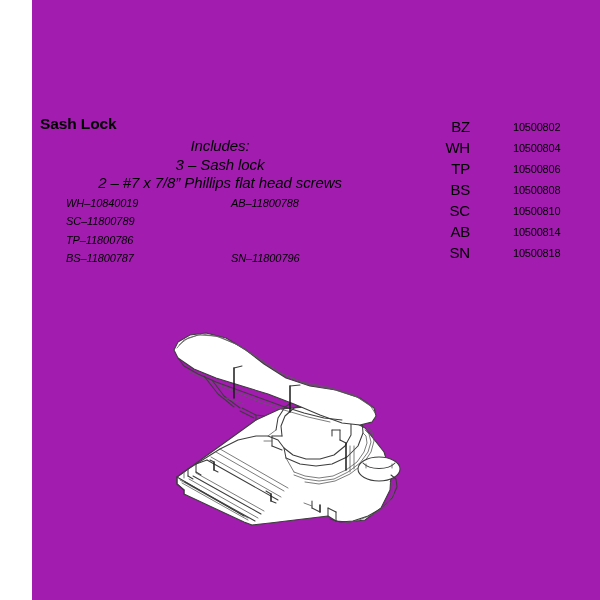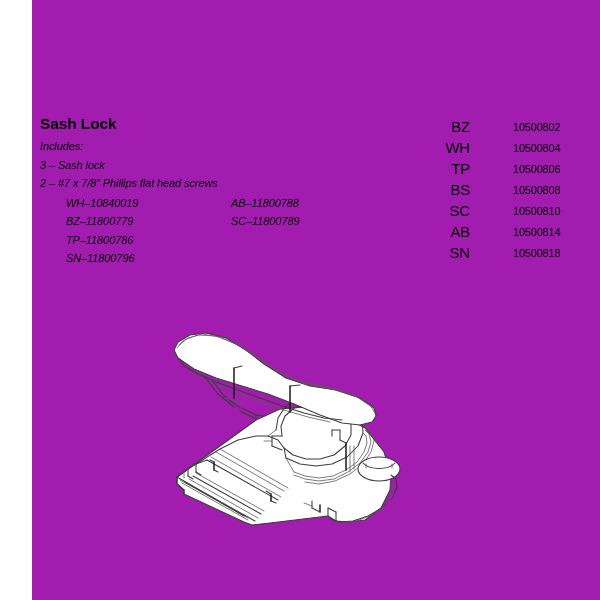--- a/index.html
+++ b/index.html
@@ -28,25 +28,26 @@
   }
   #product-title {
     font-size: 15.5px;
     font-weight: bold;
     line-height: 20px;
     letter-spacing: -0.1px;
     margin: 0 0 3px 0;
     white-space: nowrap;
   }
   .inc-line {
-    font-size: 11px;
+    font-size: 15px;
     font-style: italic;
     line-height: 18.5px;
     white-space: nowrap;
     letter-spacing: -0.1px;
+    text-align: center;
   }
   #partnum-grid {
     margin-top: 1px;
     padding-left: 26px;
   }
   .partnum-row {
     display: flex;
     line-height: 18.5px;
   }
   .partnum-cell {
@@ -144,29 +145,29 @@
     <div class="inc-line">2 – #7 x 7/8” Phillips flat head screws</div>
 
     <div id="partnum-grid">
 
       <div class="partnum-row">
         <span class="partnum-cell col-a">WH–10840019</span>
         <span class="partnum-cell col-b">AB–11800788</span>
       </div>
 
       <div class="partnum-row">
-        <span class="partnum-cell col-a">BZ–11800779</span>
         <span class="partnum-cell col-b">SC–11800789</span>
       </div>
 
       <div class="partnum-row">
         <span class="partnum-cell col-a">TP–11800786</span>
       </div>
 
       <div class="partnum-row">
+        <span class="partnum-cell col-a">BS–11800787</span>
         <span class="partnum-cell col-b">SN–11800796</span>
       </div>
 
     </div>
   </div>
 
   <div id="finish-table">
 
     <div class="finish-row">
       <span class="finish-code">BZ</span>

